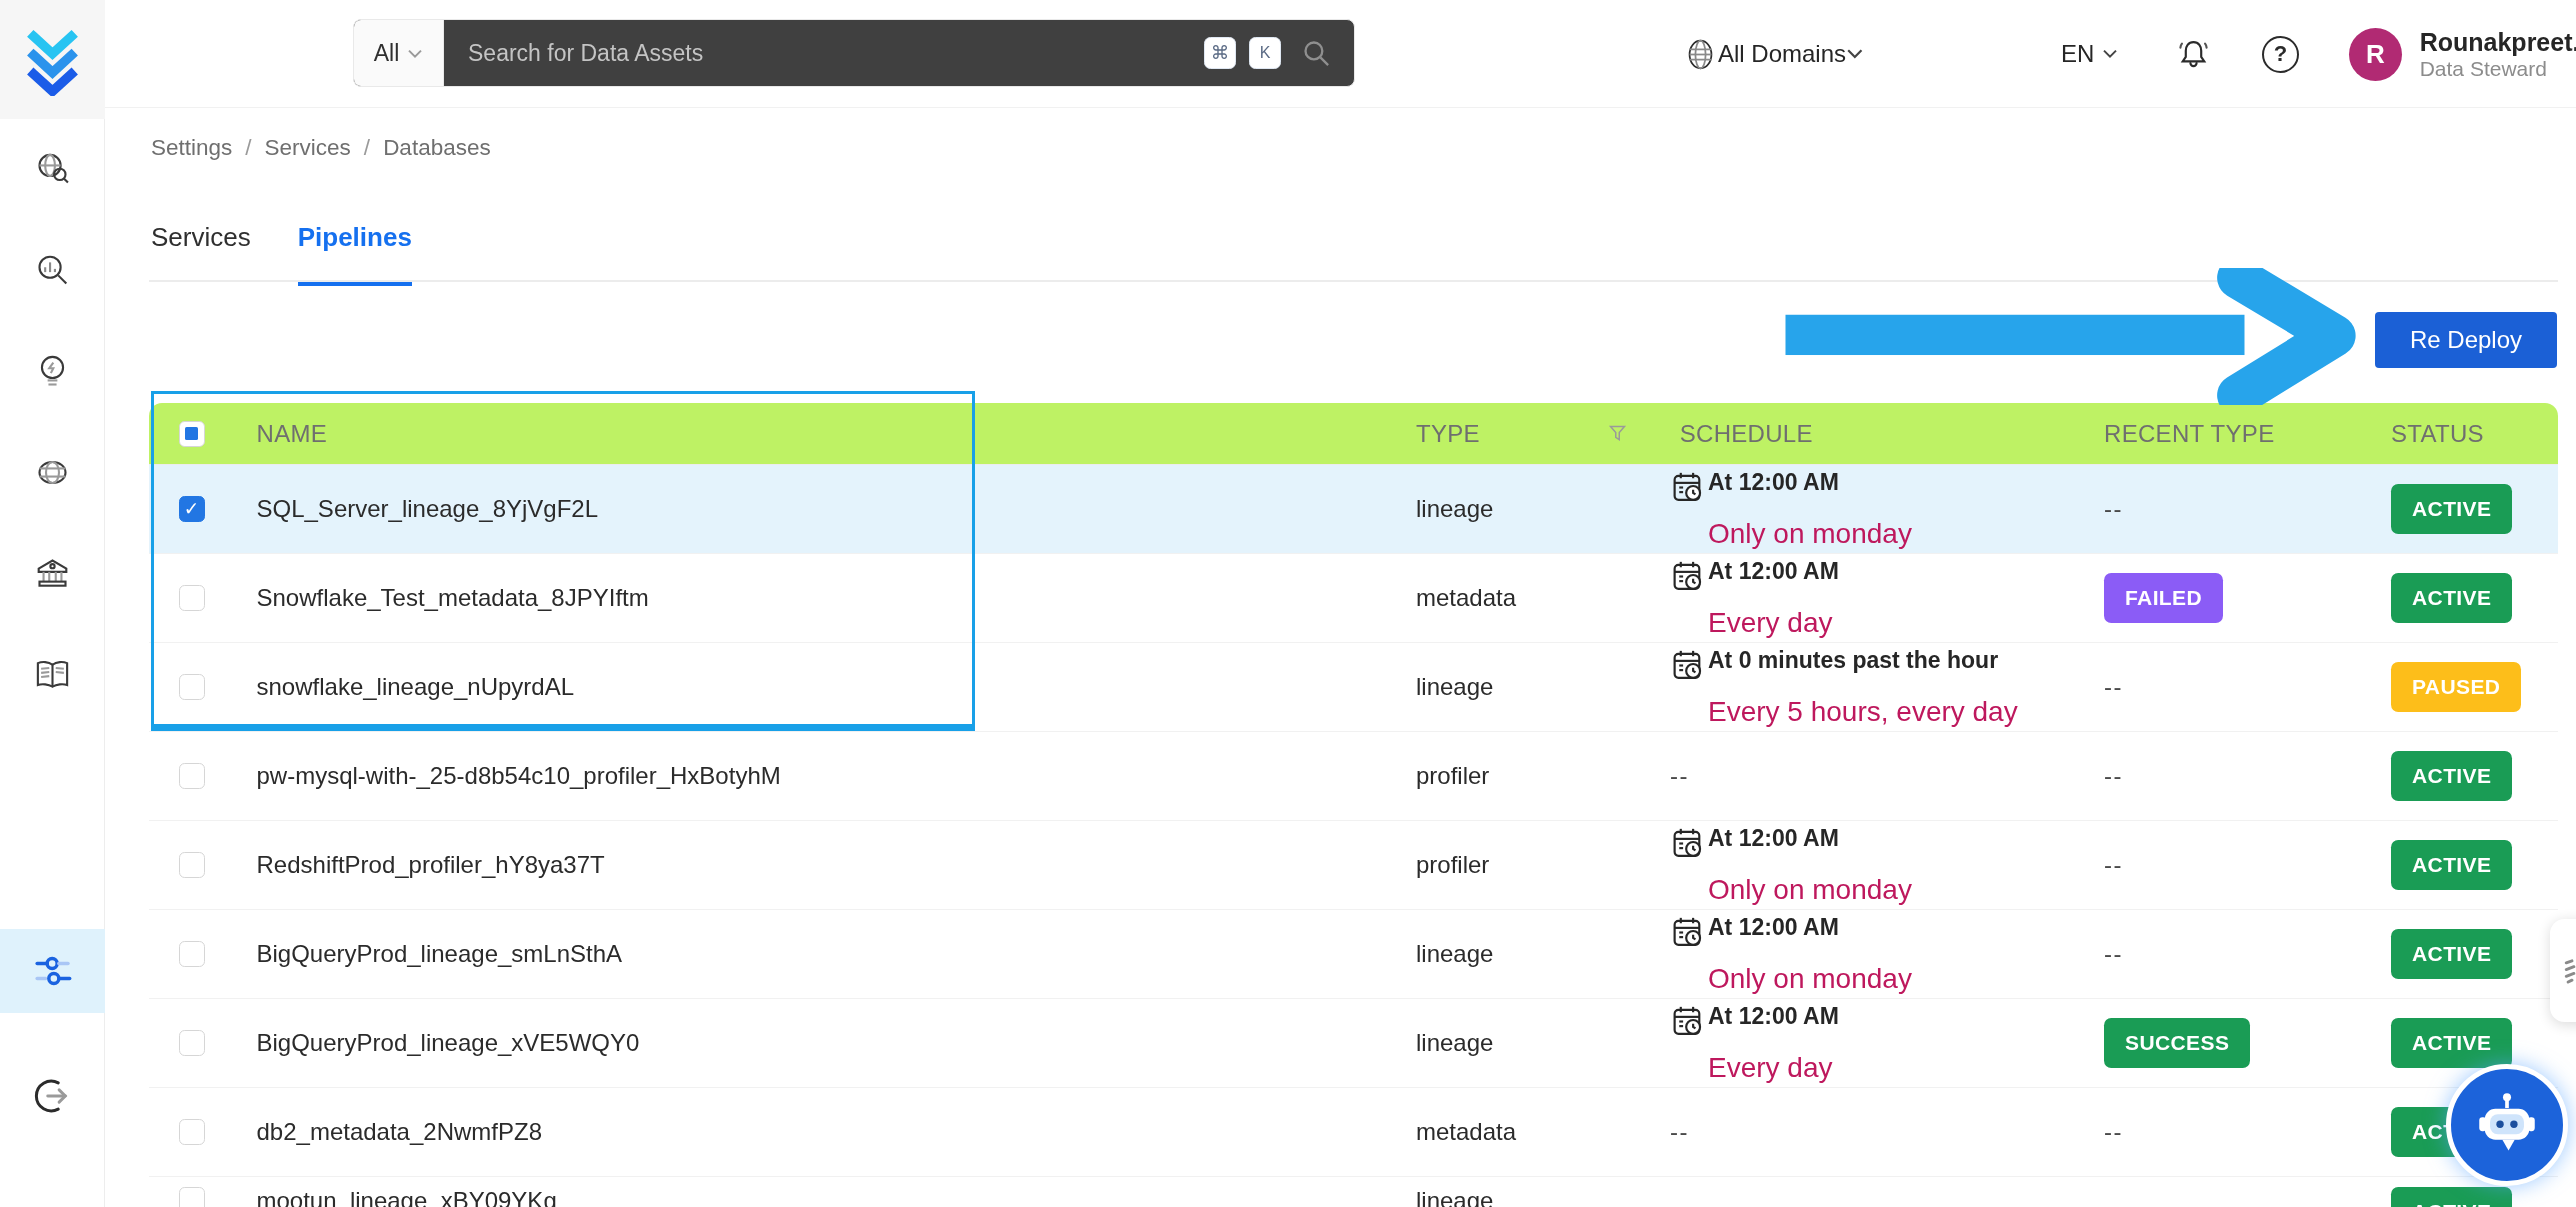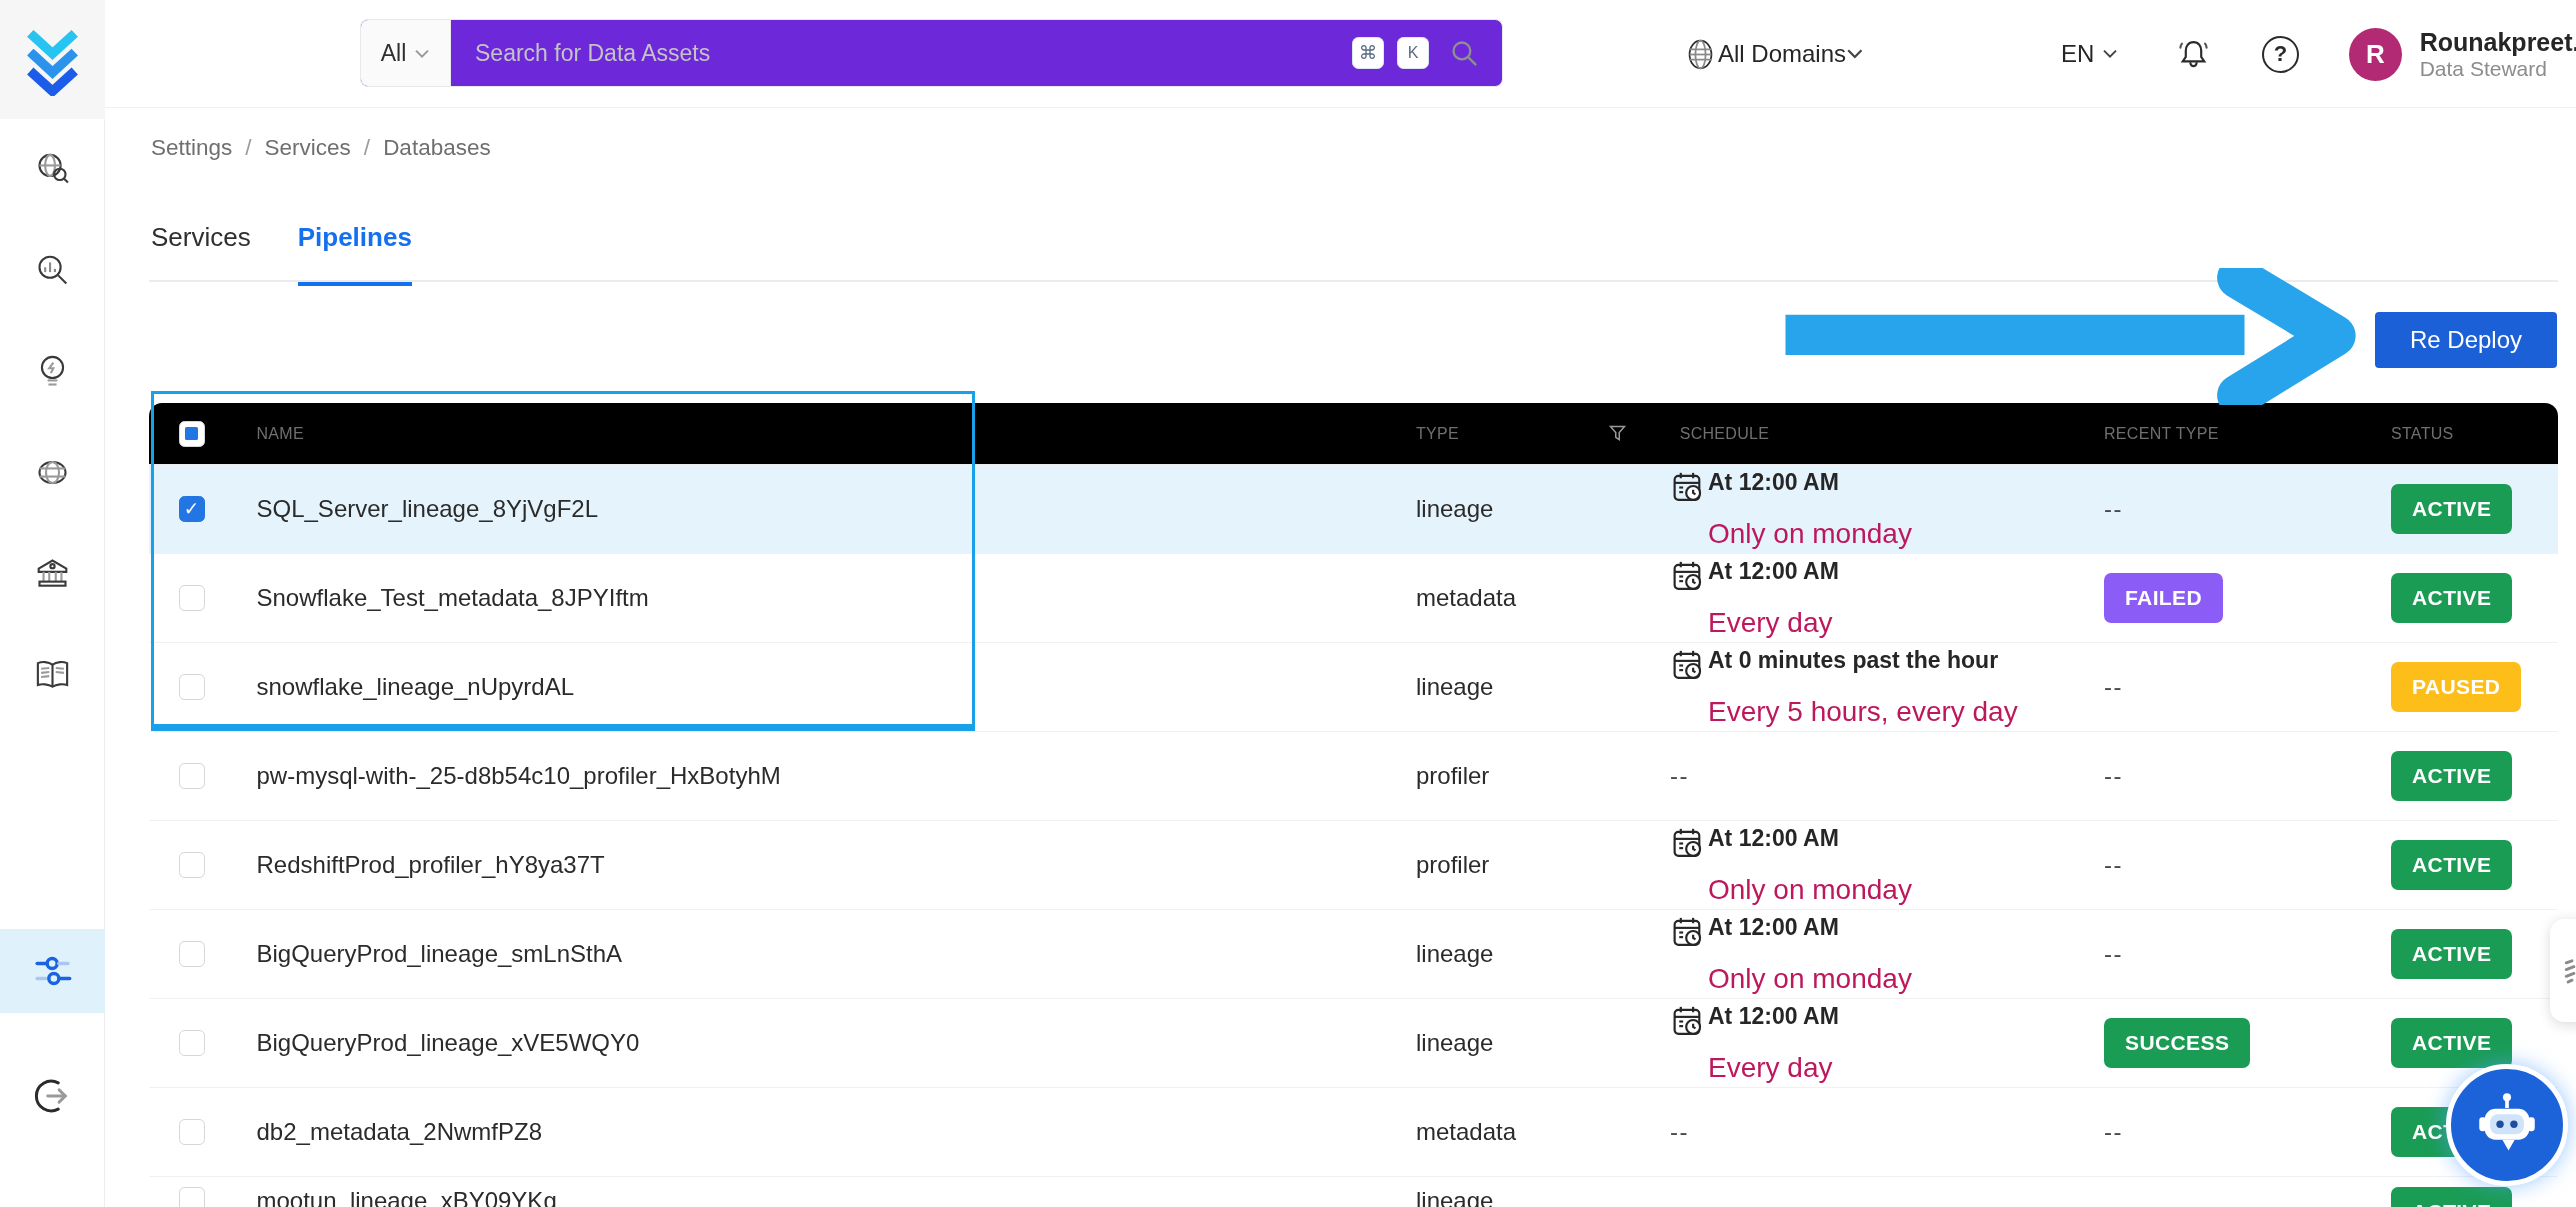--- a/index.html
+++ b/index.html
@@ -10,21 +10,21 @@
   
   .sidebar { position:absolute; left:0; top:0; width:105px; height:1208px; background:#fff; border-right:1.6px solid #ededed; z-index:5; }
   .logo-cell { width:105px; height:119px; background:#f6f6f6; display:flex; align-items:center; justify-content:center; }
   .side-item { width:105px; height:101px; display:flex; align-items:center; justify-content:center; cursor:pointer; }
   .side-item.active { background:#dff2fc; height:84px; }
   .side-gap { height:201px; }
   .sicon { stroke:#3a3a3a; fill:none; stroke-width:2.6; }
 
   
   .topbar { position:absolute; left:105px; top:0; width:2471px; height:108px; background:#fff; border-bottom:1.6px solid #f1f1f1; }
-  .searchbox { position:absolute; left:255px; top:19.3px; width:1143px; height:68px; border:1.6px solid #e9e9e9; border-radius:8px; background:#6d28d9; display:flex; align-items:stretch; overflow:hidden; }
+  .searchbox { position:absolute; left:248px; top:19.3px; width:1002px; height:68px; border:1.6px solid #e9e9e9; border-radius:8px; background:#404040; display:flex; align-items:stretch; overflow:hidden; }
   .scope { width:90px; background:#fafafa; border-right:1.6px solid #e9e9e9; display:flex; align-items:center; justify-content:center; gap:8px; cursor:pointer; }
   .scope-label { font-size:23px; color:#2f2f2f; }
   .search-input { flex:1; display:flex; align-items:center; padding-left:24px; font-size:23px; color:#c4c4c4; }
   .search-right { display:flex; align-items:center; gap:13px; padding-right:22.5px; }
   .keycap { width:32px; height:32px; border:1.6px solid #dfe7f2; border-radius:6.4px; color:#5b6b85; font-size:18.5px; display:flex; align-items:center; justify-content:center; background:#fff; }
   .tr-cluster { position:absolute; top:0; height:108px; display:flex; align-items:center; }
   .menu-text { font-size:24px; color:#262626; }
   .role-text { font-size:21px; color:#8c8c8c; }
   .avatar { width:53px; height:53px; border-radius:50%; display:flex; align-items:center; justify-content:center; color:#fff; font-size:26px; font-weight:bold; }
   .help-circle { width:37px; height:37px; border:2.4px solid #2b2b2b; border-radius:50%; display:flex; align-items:center; justify-content:center; font-size:22px; font-weight:bold; color:#2b2b2b; }
@@ -35,21 +35,21 @@
   .crumb-sep { color:#9a9a9a; }
   .tabs { position:absolute; left:151px; top:222px; display:flex; gap:47px; font-size:26px; }
   .tab { color:#2f2f2f; padding-bottom:29px; cursor:pointer; }
   .tab.active { color:#1570ef; font-weight:bold; border-bottom:4.8px solid #1570ef; }
   .tab-divider { position:absolute; left:149px; top:280px; width:2409px; height:1.6px; background:#ececec; }
   .redeploy-btn { position:absolute; left:2375px; top:312px; width:182px; height:56px; background:#1b60d6; border:none; border-radius:4px; color:#fff; font-size:24px; font-family:"Liberation Sans",sans-serif; cursor:pointer; }
 
   
   .table { position:absolute; left:149px; top:403px; width:2409px; }
   .thead, .row { display:grid; grid-template-columns:85px 1182px 254px 434px 287px 168px; align-items:center; }
-  .thead { height:62px; background:#000000; border-radius:13px 13px 0 0; color:#6f6f6f; font-size:16px; letter-spacing:0.3px; border-bottom:1.6px solid #ececec; }
+  .thead { height:62px; background:#bef264; border-radius:13px 13px 0 0; color:#6f6f6f; font-size:24px; letter-spacing:0.3px; border-bottom:1.6px solid #ececec; }
   .row { height:89px; border-bottom:1.6px solid #f1f1f1; background:#fff; }
   .row.selected { background:#e4f3fc; }
   .row.partial { align-items:start; padding-top:9.7px; }
   .cell-check { display:flex; justify-content:center; }
   .checkbox { width:26px; height:26px; border:1.6px solid #d6d6d6; border-radius:5.6px; background:#fff; display:flex; align-items:center; justify-content:center; cursor:pointer; color:#fff; font-size:18.5px; }
   .checkbox.checked { background:#2276e3; border-color:#2276e3; }
   .checkbox.indet { border-color:#d6d6d6; }
   .checkbox.indet::after { content:""; width:13px; height:13px; background:#2276e3; border-radius:1.6px; }
   .cell-name { padding-left:22.5px; font-size:24px; color:#2b2b2b; }
   .th-name { padding-left:22.5px; }

